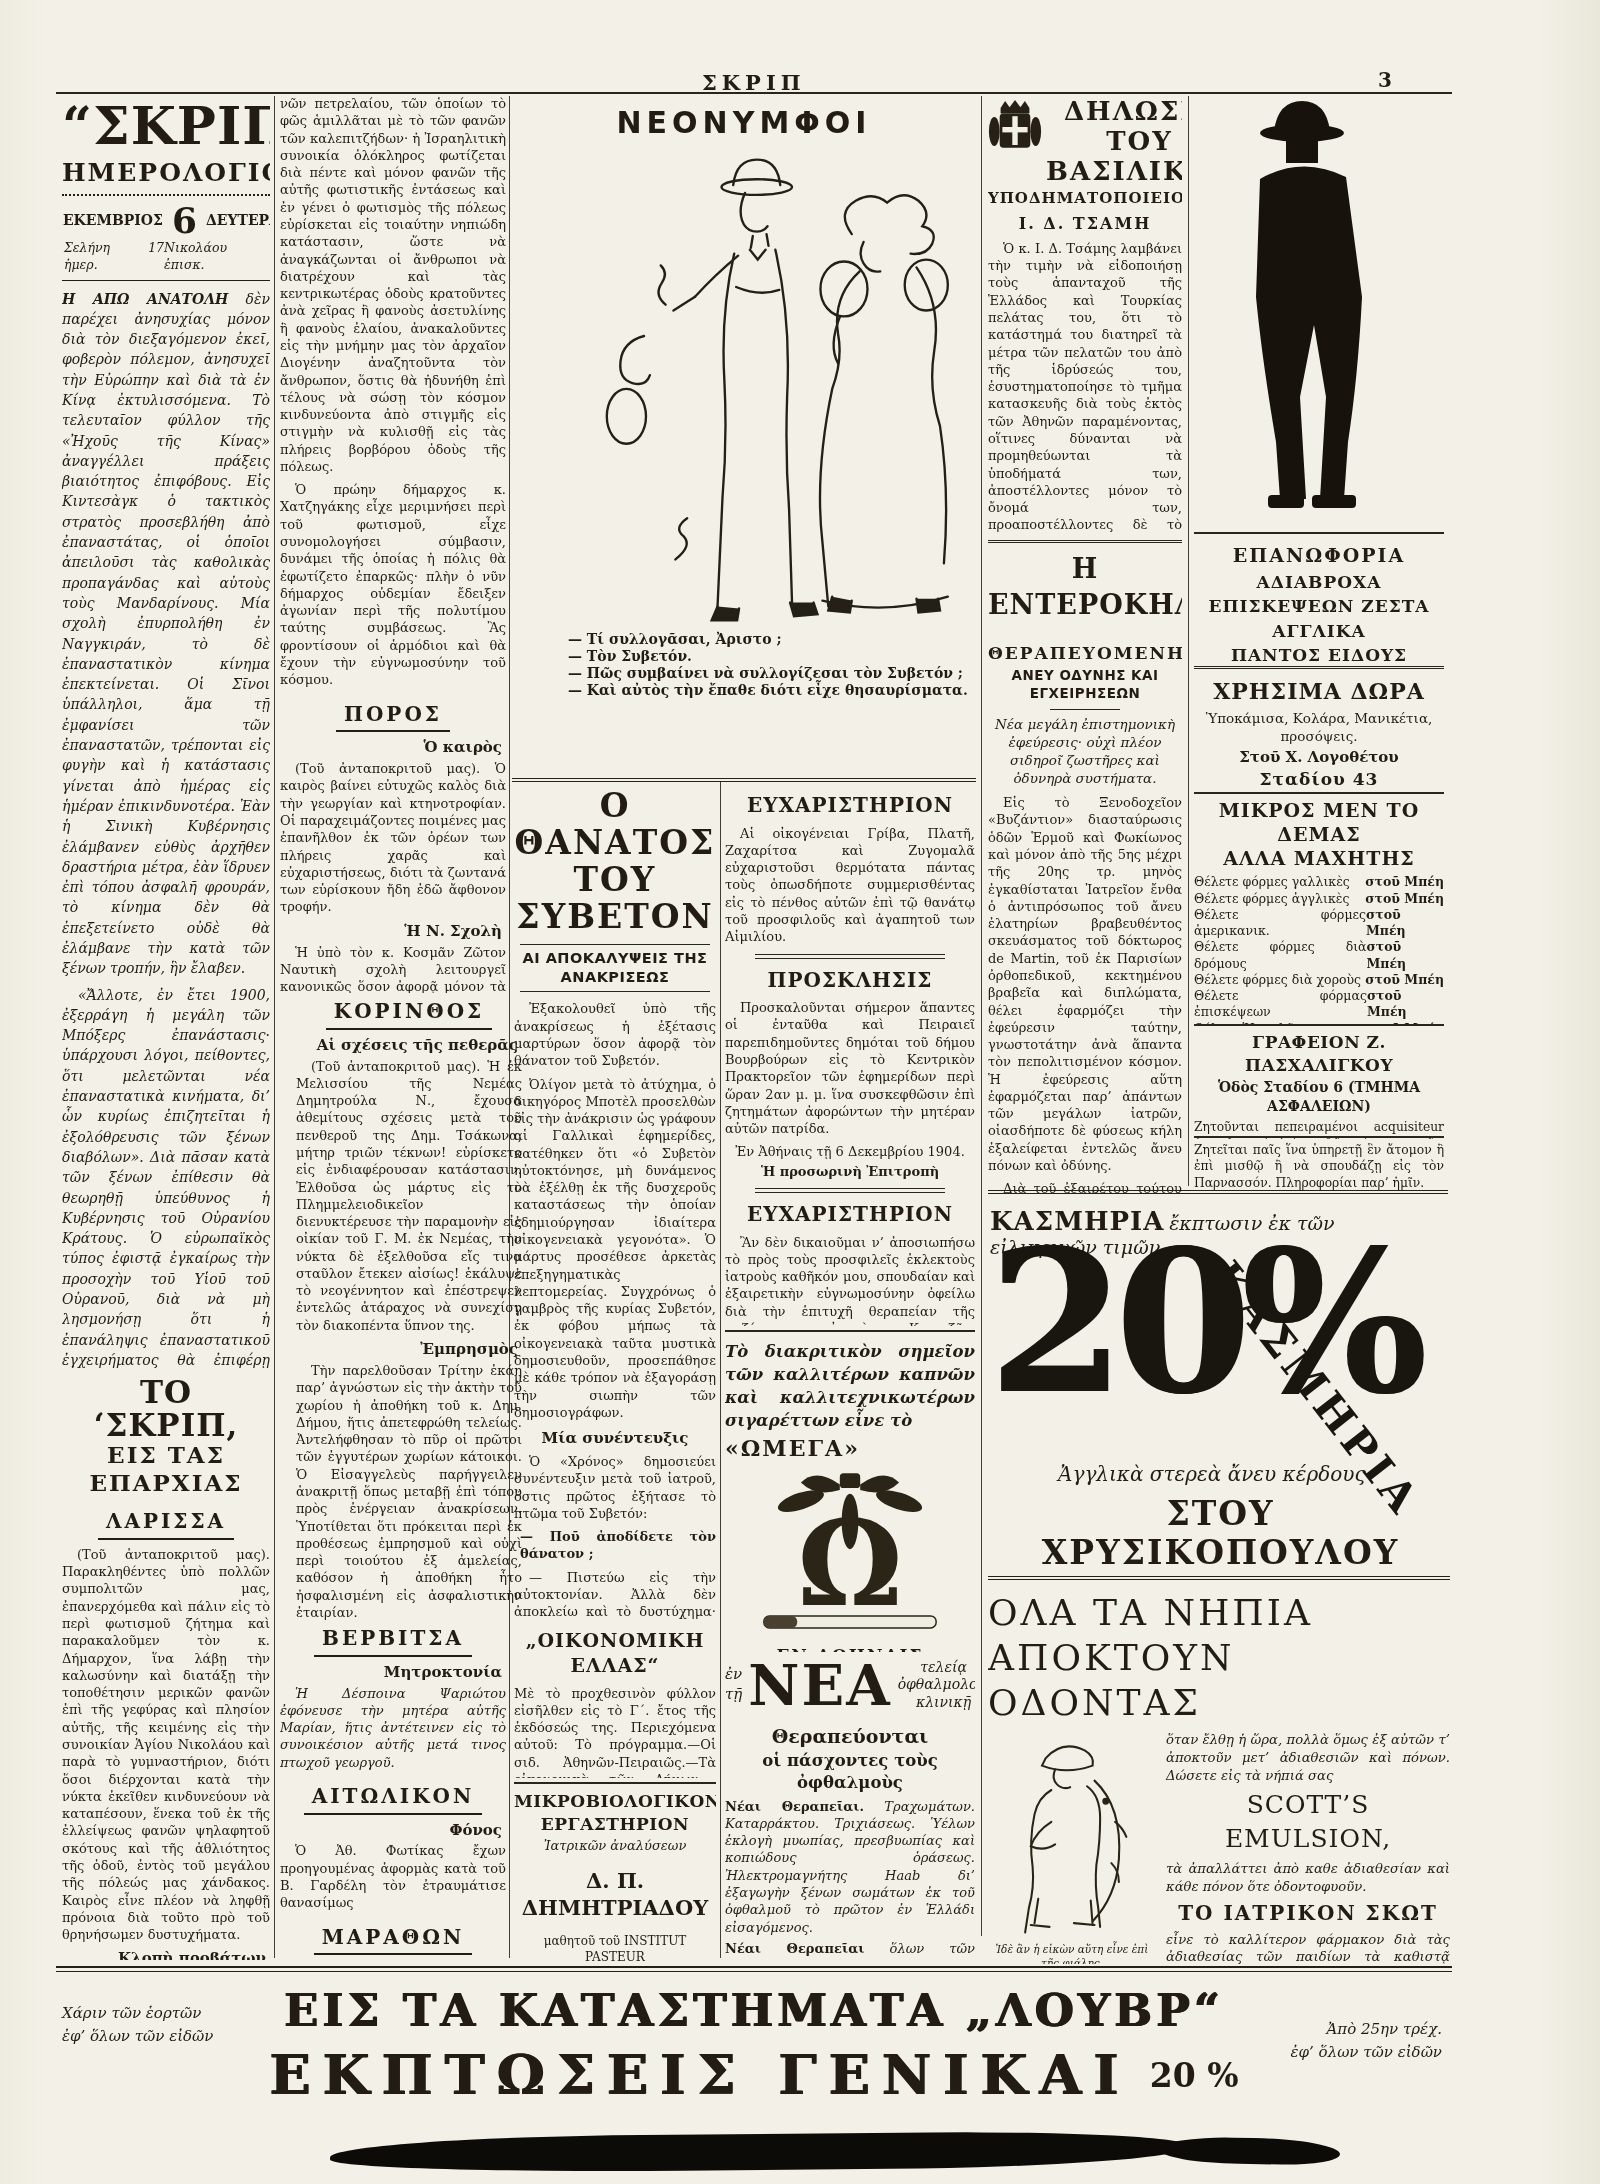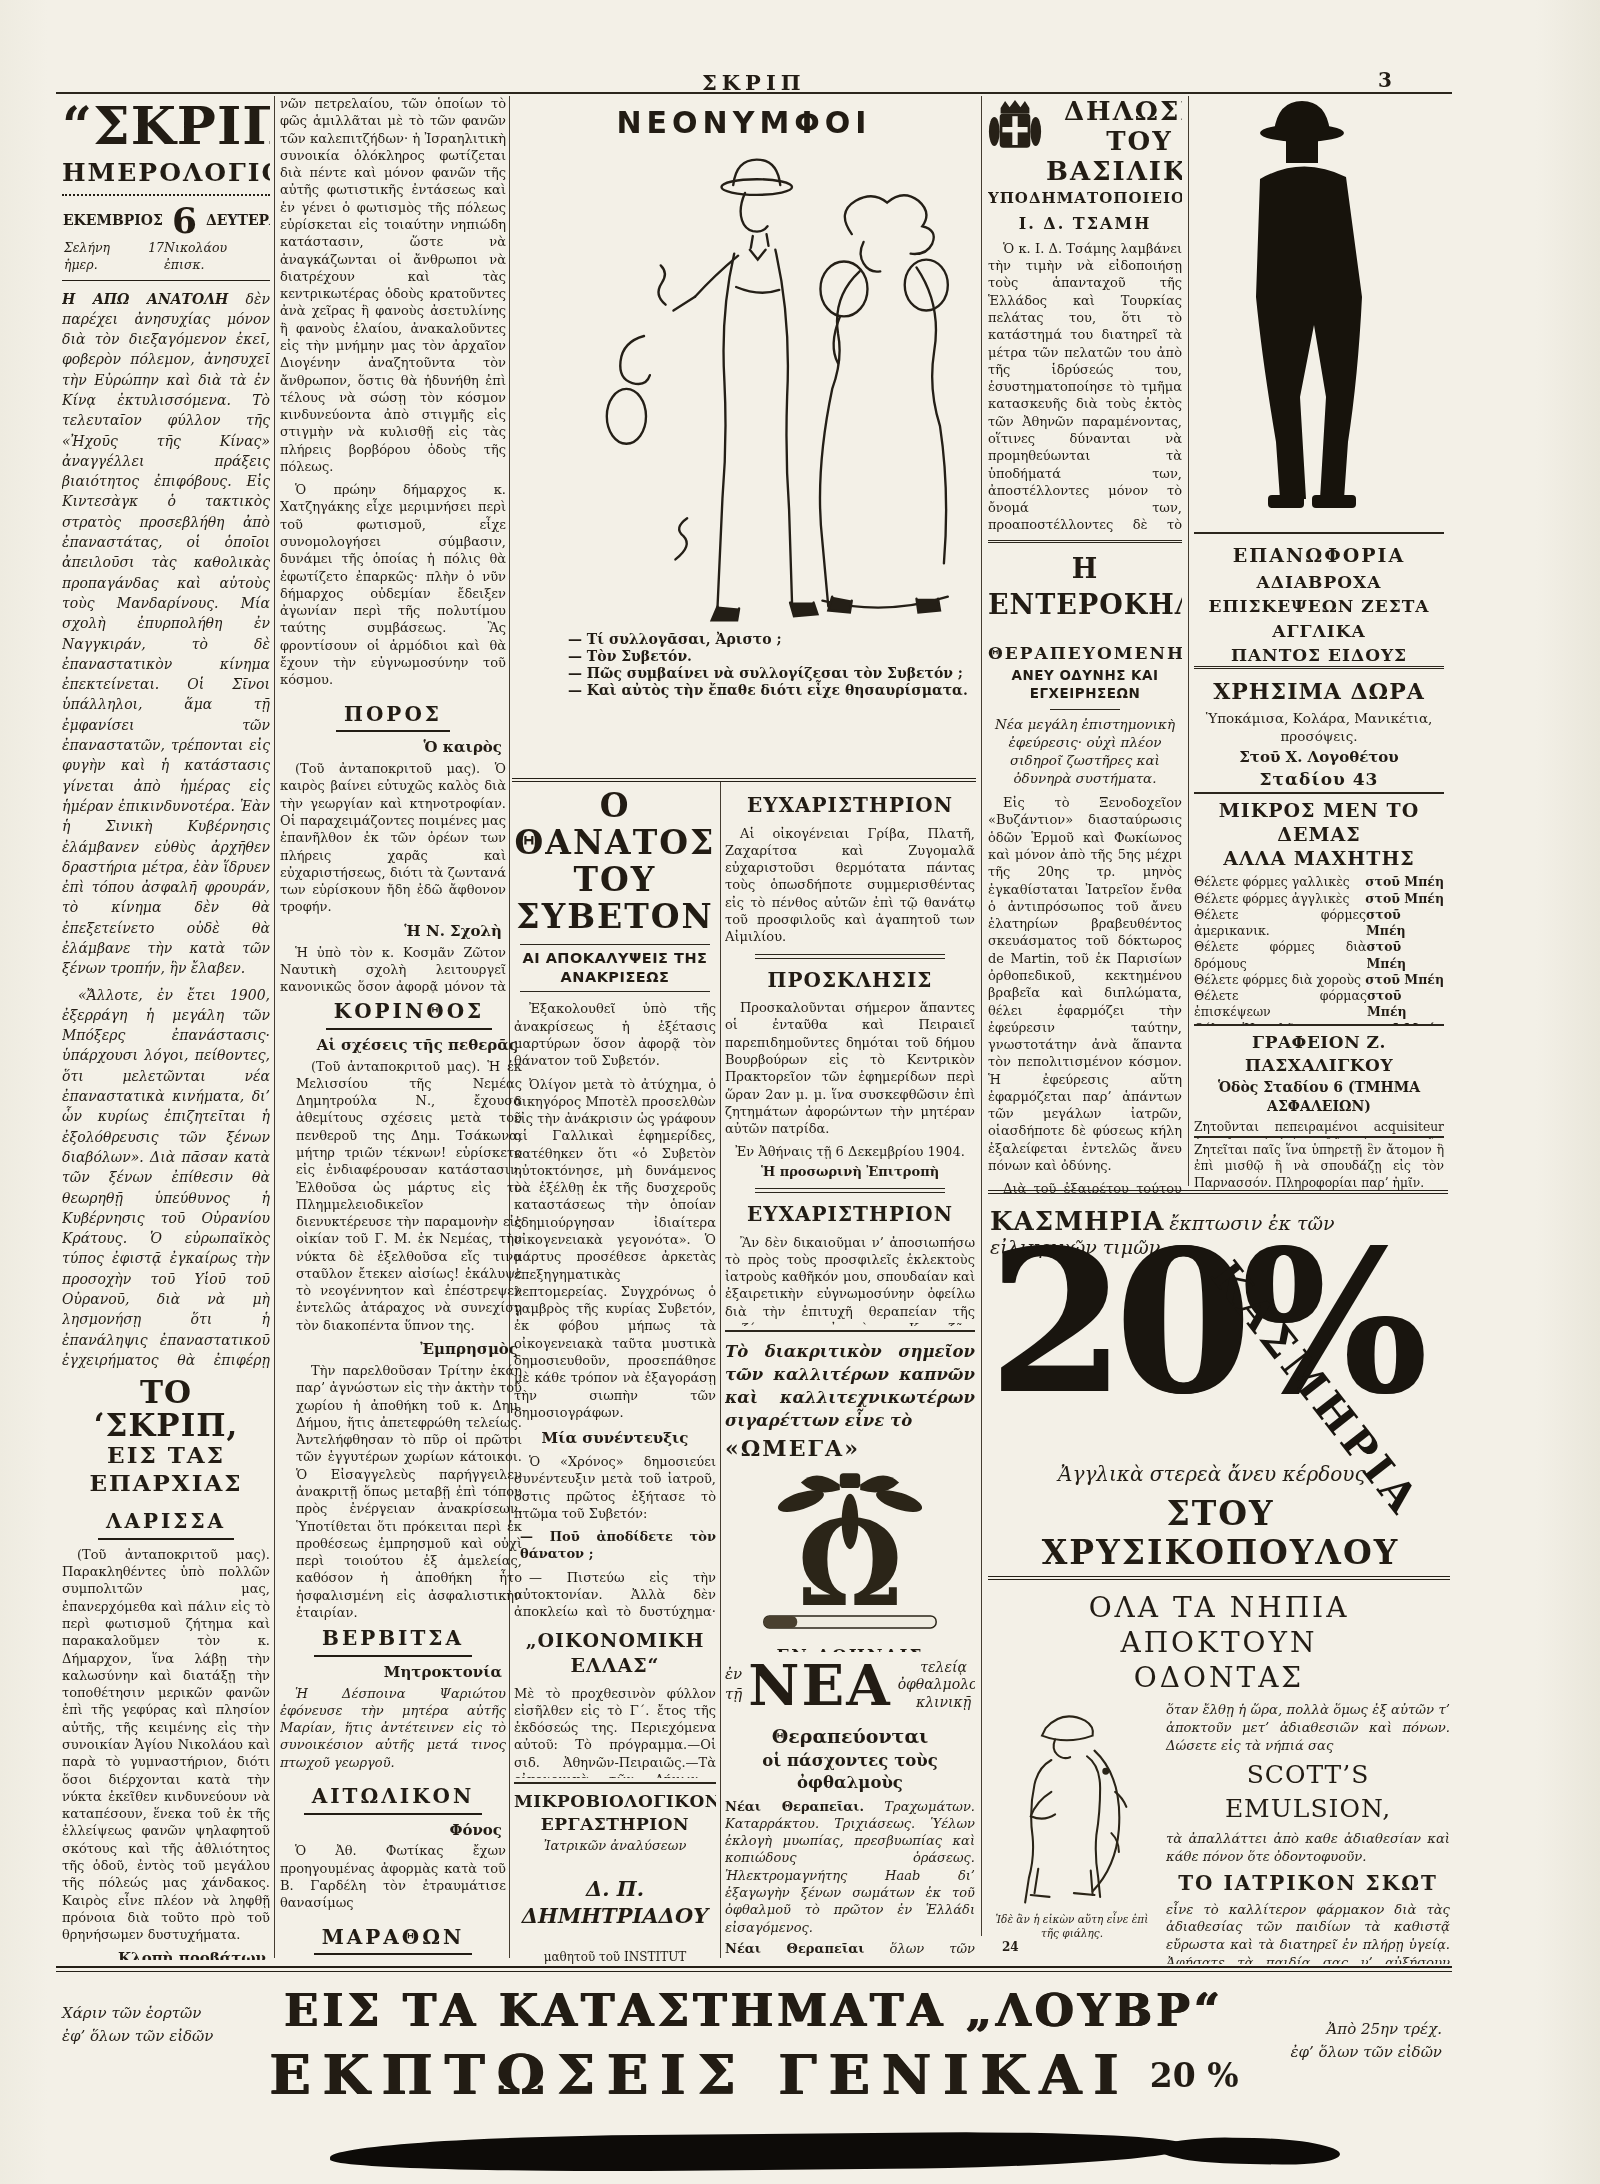--- a/index.html
+++ b/index.html
@@ -41,21 +41,21 @@
   .cart-title{font-size:30px;font-weight:bold;letter-spacing:5px;text-align:center;margin-top:10px;}
   .cap{font-size:14px;font-weight:bold;margin:1px 0 0 56px;}
   
   .than{font-size:33px;font-weight:bold;text-align:center;letter-spacing:2px;line-height:1.12;}
   .thansub{font-weight:bold;font-size:14.5px;text-align:center;letter-spacing:.5px;
     border-top:1px solid #2b261d;border-bottom:1px solid #2b261d;padding:4px 0;margin:8px 6px;}
   .oikhead{font-size:19px;font-weight:bold;text-align:center;letter-spacing:1px;margin-bottom:6px;}
   .labbox{text-align:center;}
   .labbox .l1{font-size:17px;font-weight:bold;letter-spacing:.5px;}
   .labbox .l2{font-style:italic;font-size:13px;margin:2px 0;}
-  .labbox .l3{font-size:21px;font-weight:bold;margin:20px 0;font-style:italic;}
+  .labbox .l3{font-size:21px;font-weight:bold;margin:12px 0;}
   .labbox .l4{font-size:12px;}
   .adhead{font-size:20px;font-weight:bold;text-align:center;letter-spacing:1px;margin:4px 0 6px;}
   
   .omega-intro{font-size:16.5px;font-weight:bold;font-style:italic;text-align:justify;line-height:1.4;}
   .omega-city{font-size:17px;font-weight:bold;text-align:center;letter-spacing:2px;margin-top:4px;
     border-bottom:2px solid #241f17;padding-bottom:6px;}
   
   .nea-row{display:flex;align-items:center;gap:6px;}
   .nea-pre{font-size:15px;font-style:italic;width:20px;text-align:center;}
   .nea-name{font-size:56px;font-weight:bold;letter-spacing:2px;flex:1;text-align:right;}
@@ -88,21 +88,21 @@
   .kas-top .rest{font-style:italic;font-size:19px;}
   .kas-pct{position:absolute;left:0px;top:30px;font-size:196px;font-weight:bold;line-height:1;letter-spacing:-10px;
     color:#19150f;text-shadow:1.5px 0 0 currentColor;}
   .kas-diag{position:absolute;left:252px;top:58px;font-size:42px;font-weight:bold;letter-spacing:5px;
     transform:rotate(52deg);transform-origin:left top;color:#19150f;}
   .kas-l2{position:absolute;left:70px;top:268px;font-size:20px;font-style:italic;}
   .kas-store{position:absolute;left:10px;top:300px;width:445px;text-align:center;font-size:33px;font-weight:bold;
     letter-spacing:2px;border-bottom:3px double #241f17;padding-bottom:8px;}
   
   .scott{position:absolute;left:988px;top:1576px;width:462px;height:384px;border-top:4px double #241f17;overflow:hidden;}
-  .scott-h{font-size:28px;text-align:center;letter-spacing:3px;margin-top:10px;line-height:1.25;}
+  .scott-h{font-size:36px;text-align:left;letter-spacing:3px;margin-top:10px;line-height:1.25;}
   .scott-flex{display:flex;gap:10px;margin-top:6px;}
   .scott-fig{width:168px;flex:none;text-align:center;}
   .scott-cap{font-size:10.5px;font-style:italic;line-height:1.3;}
   .scott-num{font-size:12px;font-weight:bold;text-align:left;margin-left:14px;}
   .scott-txt{flex:1;font-size:13.2px;font-style:italic;text-align:justify;line-height:1.35;}
   .scott-brand{font-size:25px;font-style:normal;text-align:center;letter-spacing:1px;margin:4px 0;}
   .scott-sub{font-size:20px;font-weight:bold;font-style:normal;text-align:center;letter-spacing:2px;margin:4px 0;}
   .scott-brand2{font-size:16px;font-weight:bold;font-style:normal;text-align:center;letter-spacing:1px;
     border-bottom:2px solid #241f17;display:inline-block;padding:0 10px 3px;}
   

